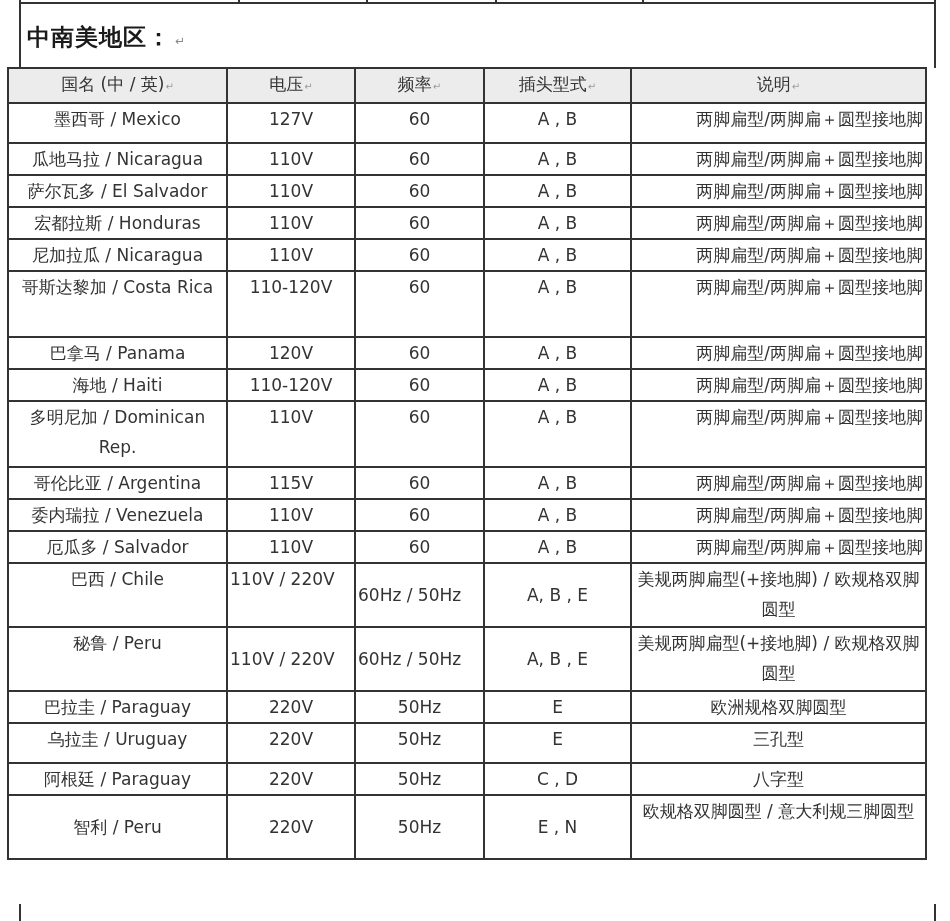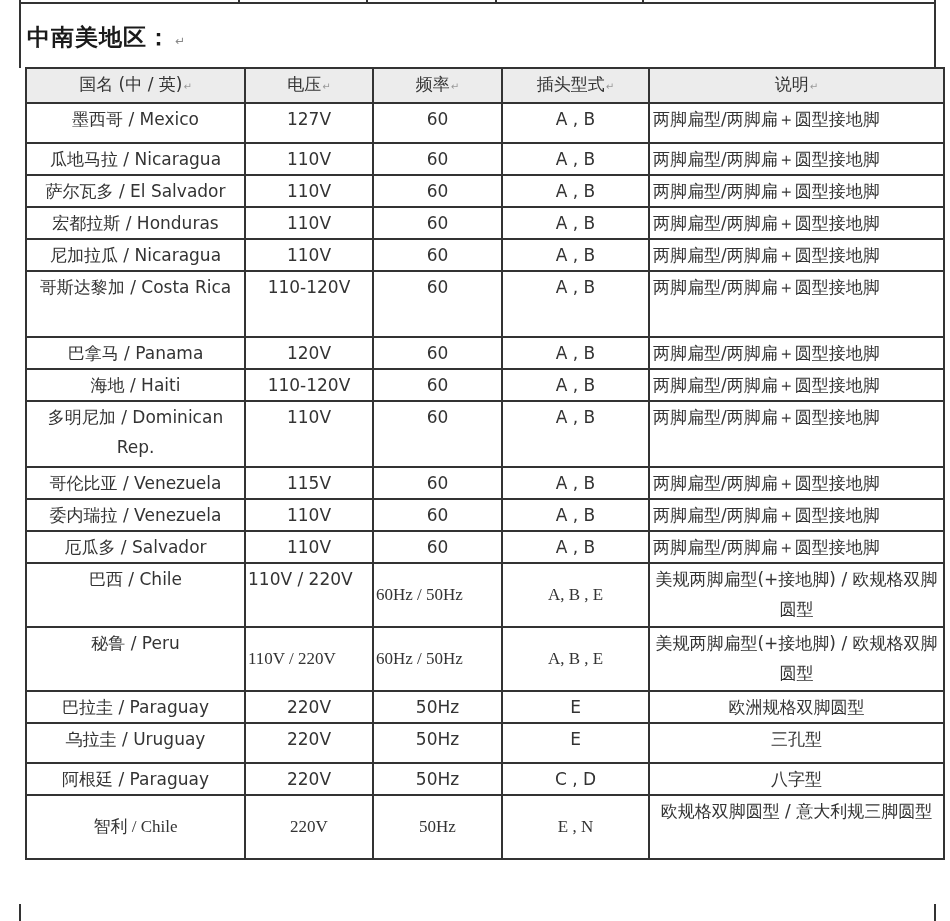--- a/index.html
+++ b/index.html
@@ -6,28 +6,28 @@
   body { width:950px; height:921px; position:relative; overflow:hidden;
          font-family:"DejaVu Sans","Liberation Sans",sans-serif; color:#2a2a2a; }
   .page { position:absolute; left:0; top:0; width:950px; height:921px; }
   .top-stub { position:absolute; left:19px; top:0; width:917px; height:4px;
               border-left:2px solid #333; border-right:2px solid #333; border-bottom:2px solid #333; box-sizing:border-box; }
   .top-stub .tick { position:absolute; top:0; height:4px; width:2px; background:#333; }
   .region-box { position:absolute; left:19px; top:4px; width:917px; height:64px;
                 border-left:2px solid #333; border-right:2px solid #333; box-sizing:border-box; }
   .region-title { position:absolute; left:6px; top:18px; font-size:23px; font-weight:bold; color:#1a1a1a; letter-spacing:1px; }
   .region-title .mark { font-size:12px; font-weight:normal; color:#888; margin-left:4px; }
-  table.grid { position:absolute; left:25px; top:67px; border-collapse:collapse; table-layout:fixed; width:918px; }
+  table.grid { position:absolute; left:7px; top:67px; border-collapse:collapse; table-layout:fixed; width:918px; }
   table.grid td, table.grid th { border:2px solid #333; padding:0 2px; font-size:17px; font-weight:normal;
       text-align:center; vertical-align:top; color:#333; line-height:30px; overflow:hidden; white-space:nowrap; }
   table.grid th { background:#ececec; height:30px; }
   table.grid td.wrap { white-space:normal; }
-  table.grid td.mid { vertical-align:middle;font-family:Liberation Serif, serif; }
+  table.grid td.mid { vertical-align:middle; }
   table.grid td.left { text-align:left; }
-  table.grid td.desc { text-align:left; padding-left:3px; }
+  table.grid td.desc { text-align:right; padding-left:3px; }
   .pm { font-size:10px; color:#999; margin-left:1px; }
   .bottom-stub { position:absolute; left:19px; top:904px; width:2px; height:17px; background:#333; }
   .bottom-stub2 { position:absolute; left:934px; top:904px; width:2px; height:17px; background:#333; }
 </style>
 </head>
 <body>
 
 <div class="page">
   <div class="top-stub">
     <span class="tick" style="left:217px"></span>
@@ -117,21 +117,21 @@
         <td class="desc">两脚扁型/两脚扁＋圆型接地脚</td>
       </tr>
       <tr style="height:66px">
         <td class="wrap">多明尼加 / Dominican Rep.</td>
         <td>110V</td>
         <td>60</td>
         <td>A , B</td>
         <td class="desc">两脚扁型/两脚扁＋圆型接地脚</td>
       </tr>
       <tr style="height:32px">
-        <td>哥伦比亚 / Venezuela</td>
+        <td>哥伦比亚 / Argentina</td>
         <td>115V</td>
         <td>60</td>
         <td>A , B</td>
         <td class="desc">两脚扁型/两脚扁＋圆型接地脚</td>
       </tr>
       <tr style="height:32px">
         <td>委内瑞拉 / Venezuela</td>
         <td>110V</td>
         <td>60</td>
         <td>A , B</td>
@@ -173,21 +173,21 @@
         <td>三孔型</td>
       </tr>
       <tr style="height:32px">
         <td>阿根廷 / Paraguay</td>
         <td>220V</td>
         <td>50Hz</td>
         <td>C , D</td>
         <td>八字型</td>
       </tr>
       <tr style="height:64px">
-        <td class="mid">智利 / Chile</td>
+        <td class="mid">智利 / Peru</td>
         <td class="mid">220V</td>
         <td class="mid">50Hz</td>
         <td class="mid">E , N</td>
         <td class="wrap">欧规格双脚圆型 / 意大利规三脚圆型</td>
       </tr>
     </tbody>
   </table>
 
   <div class="bottom-stub"></div>
   <div class="bottom-stub2"></div>

